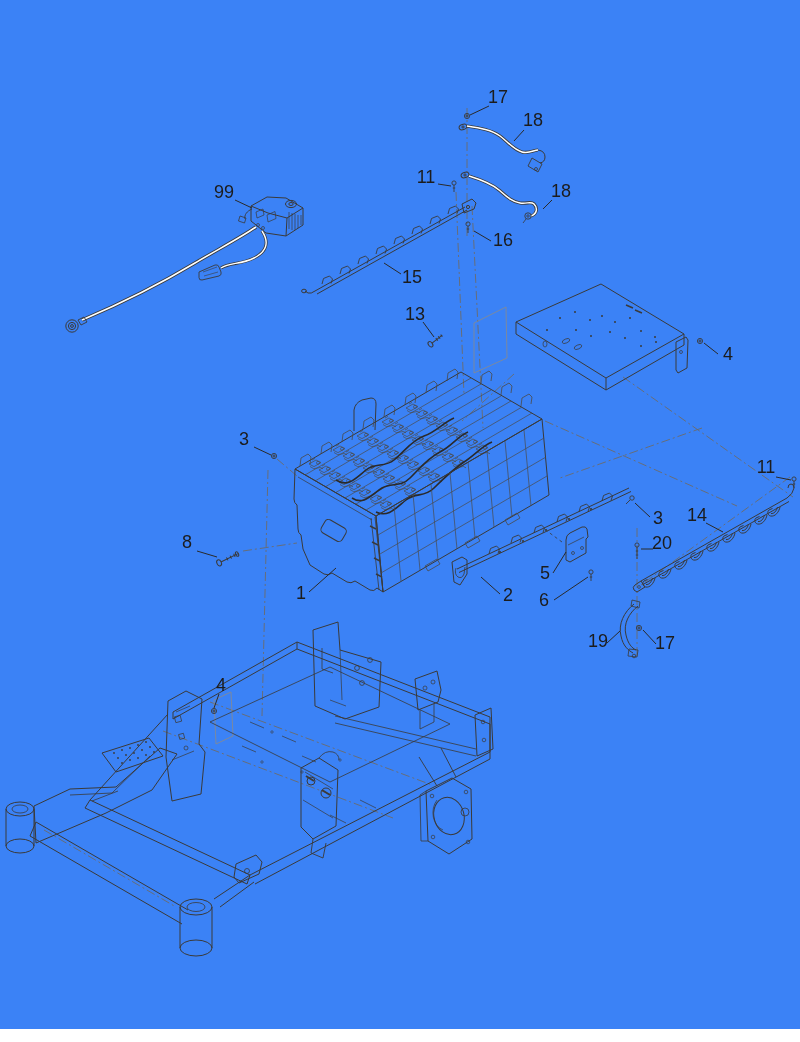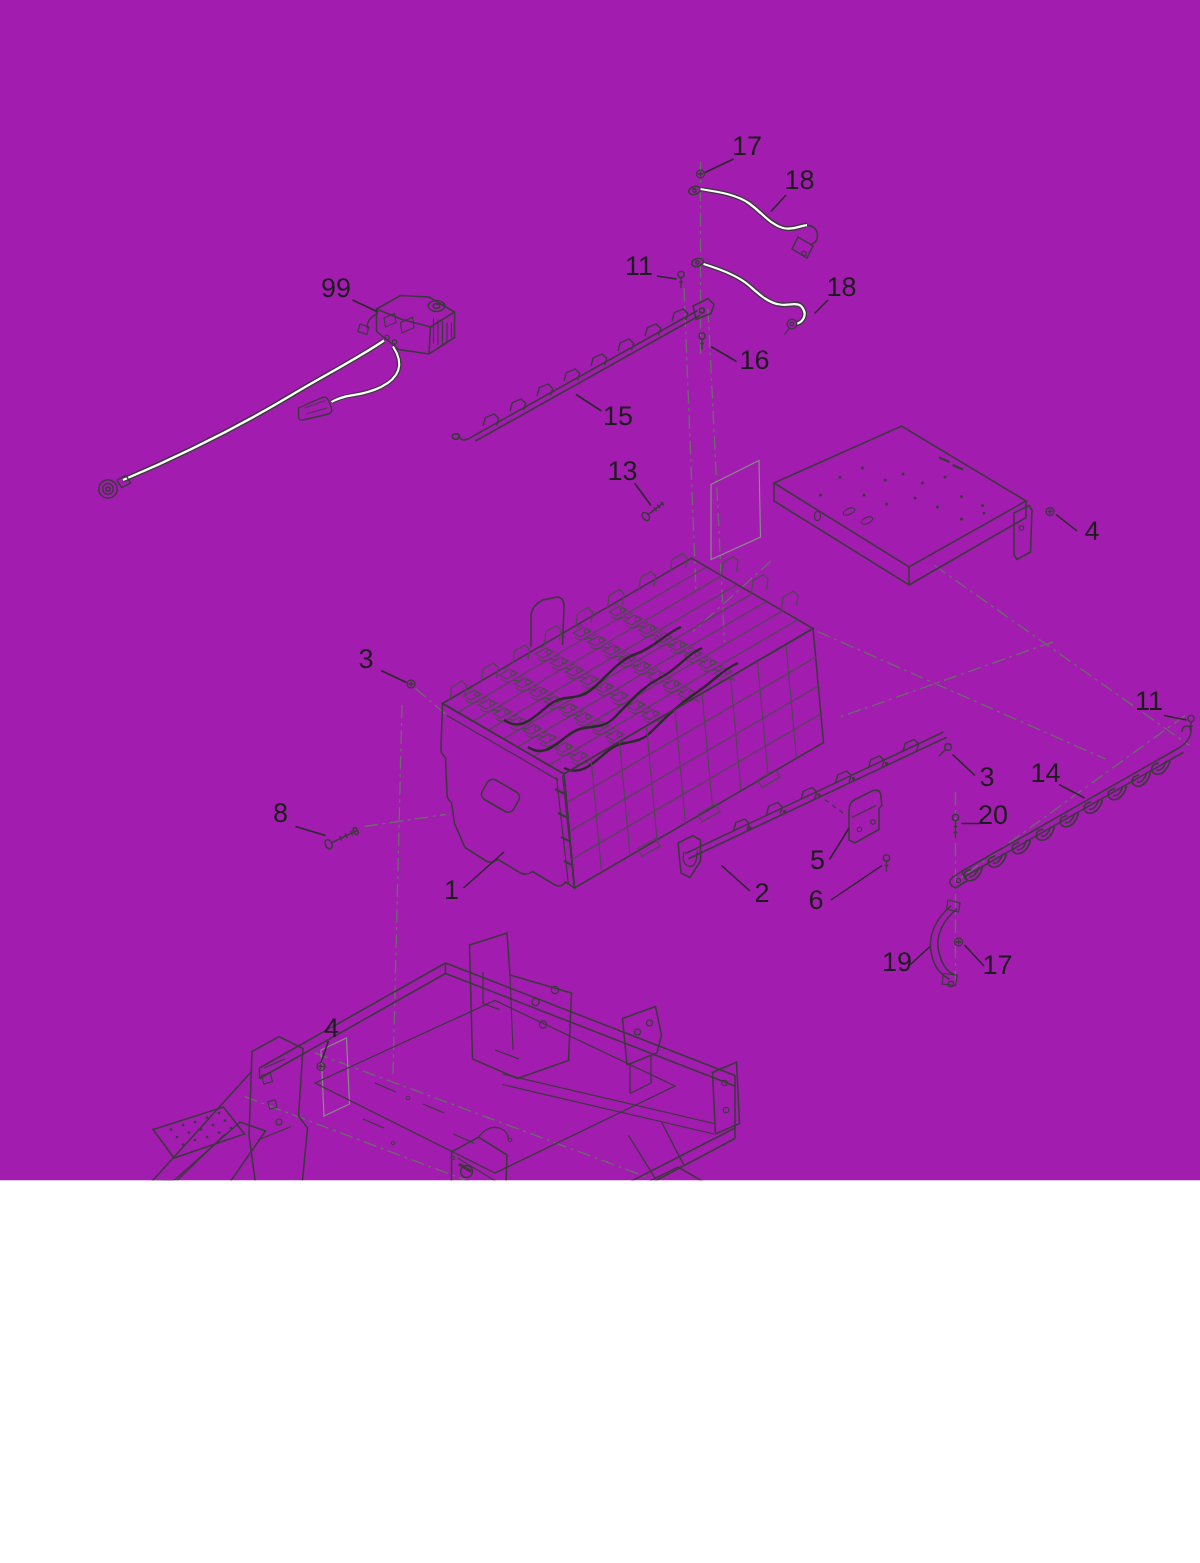--- a/index.html
+++ b/index.html
@@ -1,16 +1,16 @@
 <!DOCTYPE html>
 <html><head>
 <meta charset="utf-8">
 <style>
   html,body{margin:0;padding:0;background:#ffffff;}
-  .stage{position:relative;width:800px;height:787px;background:#a21caf;overflow:hidden;
+  .stage{position:relative;width:800px;height:1029px;background:#3b82f6;overflow:hidden;
          font-family:"Liberation Sans",sans-serif;}
   svg{display:block;}
   text.callout{font-family:"Liberation Sans",sans-serif;font-size:18px;fill:#1c1c1c;
                text-anchor:middle;}
 </style>
 </head>
 <body>
 
 <div class="stage">
 <svg width="800" height="1042" viewBox="0 0 800 1042">

